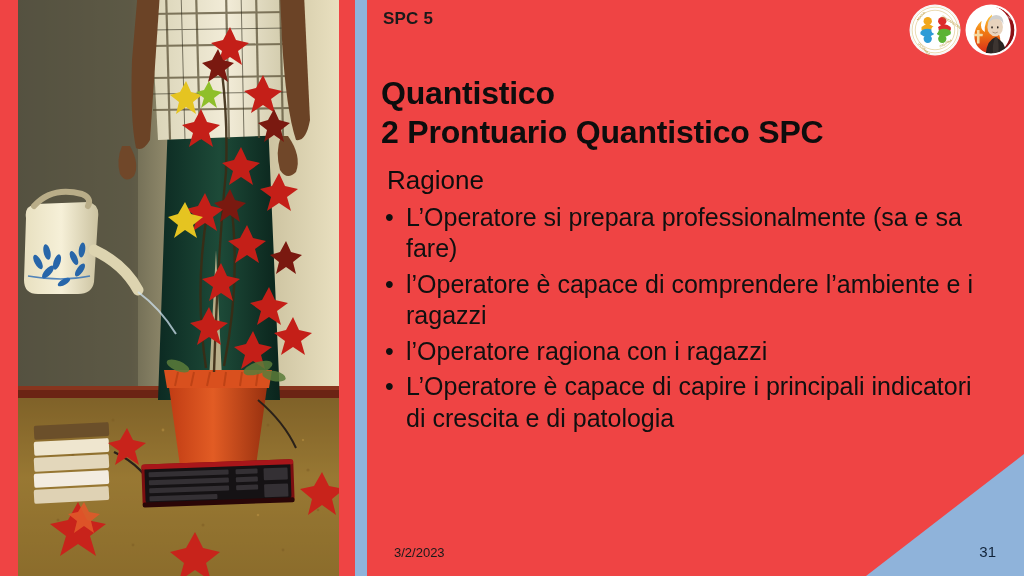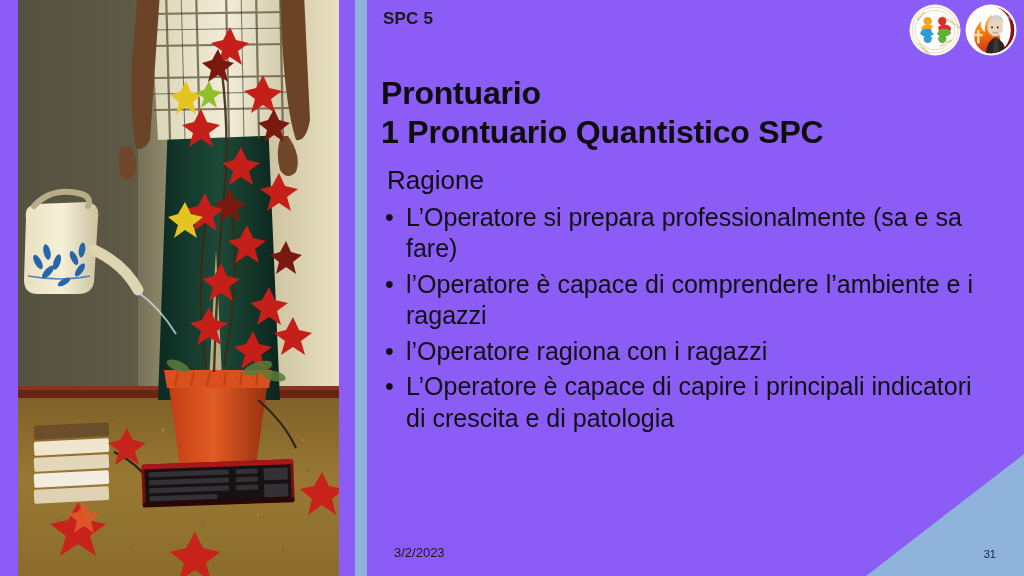--- a/index.html
+++ b/index.html
@@ -10,21 +10,21 @@
   body {
     width: 1024px;
     height: 576px;
     overflow: hidden;
     font-family: "Liberation Sans", sans-serif;
   }
   #slide {
     position: relative;
     width: 1024px;
     height: 576px;
-    background: #8b5cf6;
+    background: #ef4444;
     overflow: hidden;
   }
 
   
   #photo-panel {
     position: absolute;
     left: 18px;
     top: 0;
     width: 321px;
     height: 576px;
@@ -126,21 +126,21 @@
     position: absolute;
     left: 394px;
     bottom: 16px;
     font-size: 13px;
     color: #1a1a1a;
   }
   #footer-page {
     position: absolute;
     right: 28px;
     bottom: 16px;
-    font-size: 11px;
+    font-size: 15px;
     color: #12243a;
   }
 </style>
 </head>
 <body>
 
 <div id="slide">
 
   <div id="photo-panel">
     <svg id="photo-svg" viewBox="0 0 321 576" preserveAspectRatio="xMidYMid slice" aria-hidden="true">
@@ -442,22 +442,22 @@
       </g>
       <circle cx="50" cy="50" r="46" fill="none" stroke="#ffffff" stroke-width="2"></circle>
       <g fill="#ffffff" font-size="5.4" font-family="Liberation Sans, sans-serif" opacity="0.95">
         <text x="56" y="14" transform="rotate(26 56 14)">BICENTENARIO</text>
       </g>
     </svg>
   </div>
 
   <div id="content">
     <div id="title-block">
-      <div class="title-line">Prontuario</div>
-      <div class="title-line">1 Prontuario Quantistico SPC</div>
+      <div class="title-line">Quantistico</div>
+      <div class="title-line">2 Prontuario Quantistico SPC</div>
     </div>
 
     <div id="subtitle">Ragione</div>
 
     <ul id="bullet-list">
       <li>
         <span class="bullet-dot">•</span>
         <span>L’Operatore si prepara professionalmente (sa e sa fare)</span>
       </li>
       <li>

